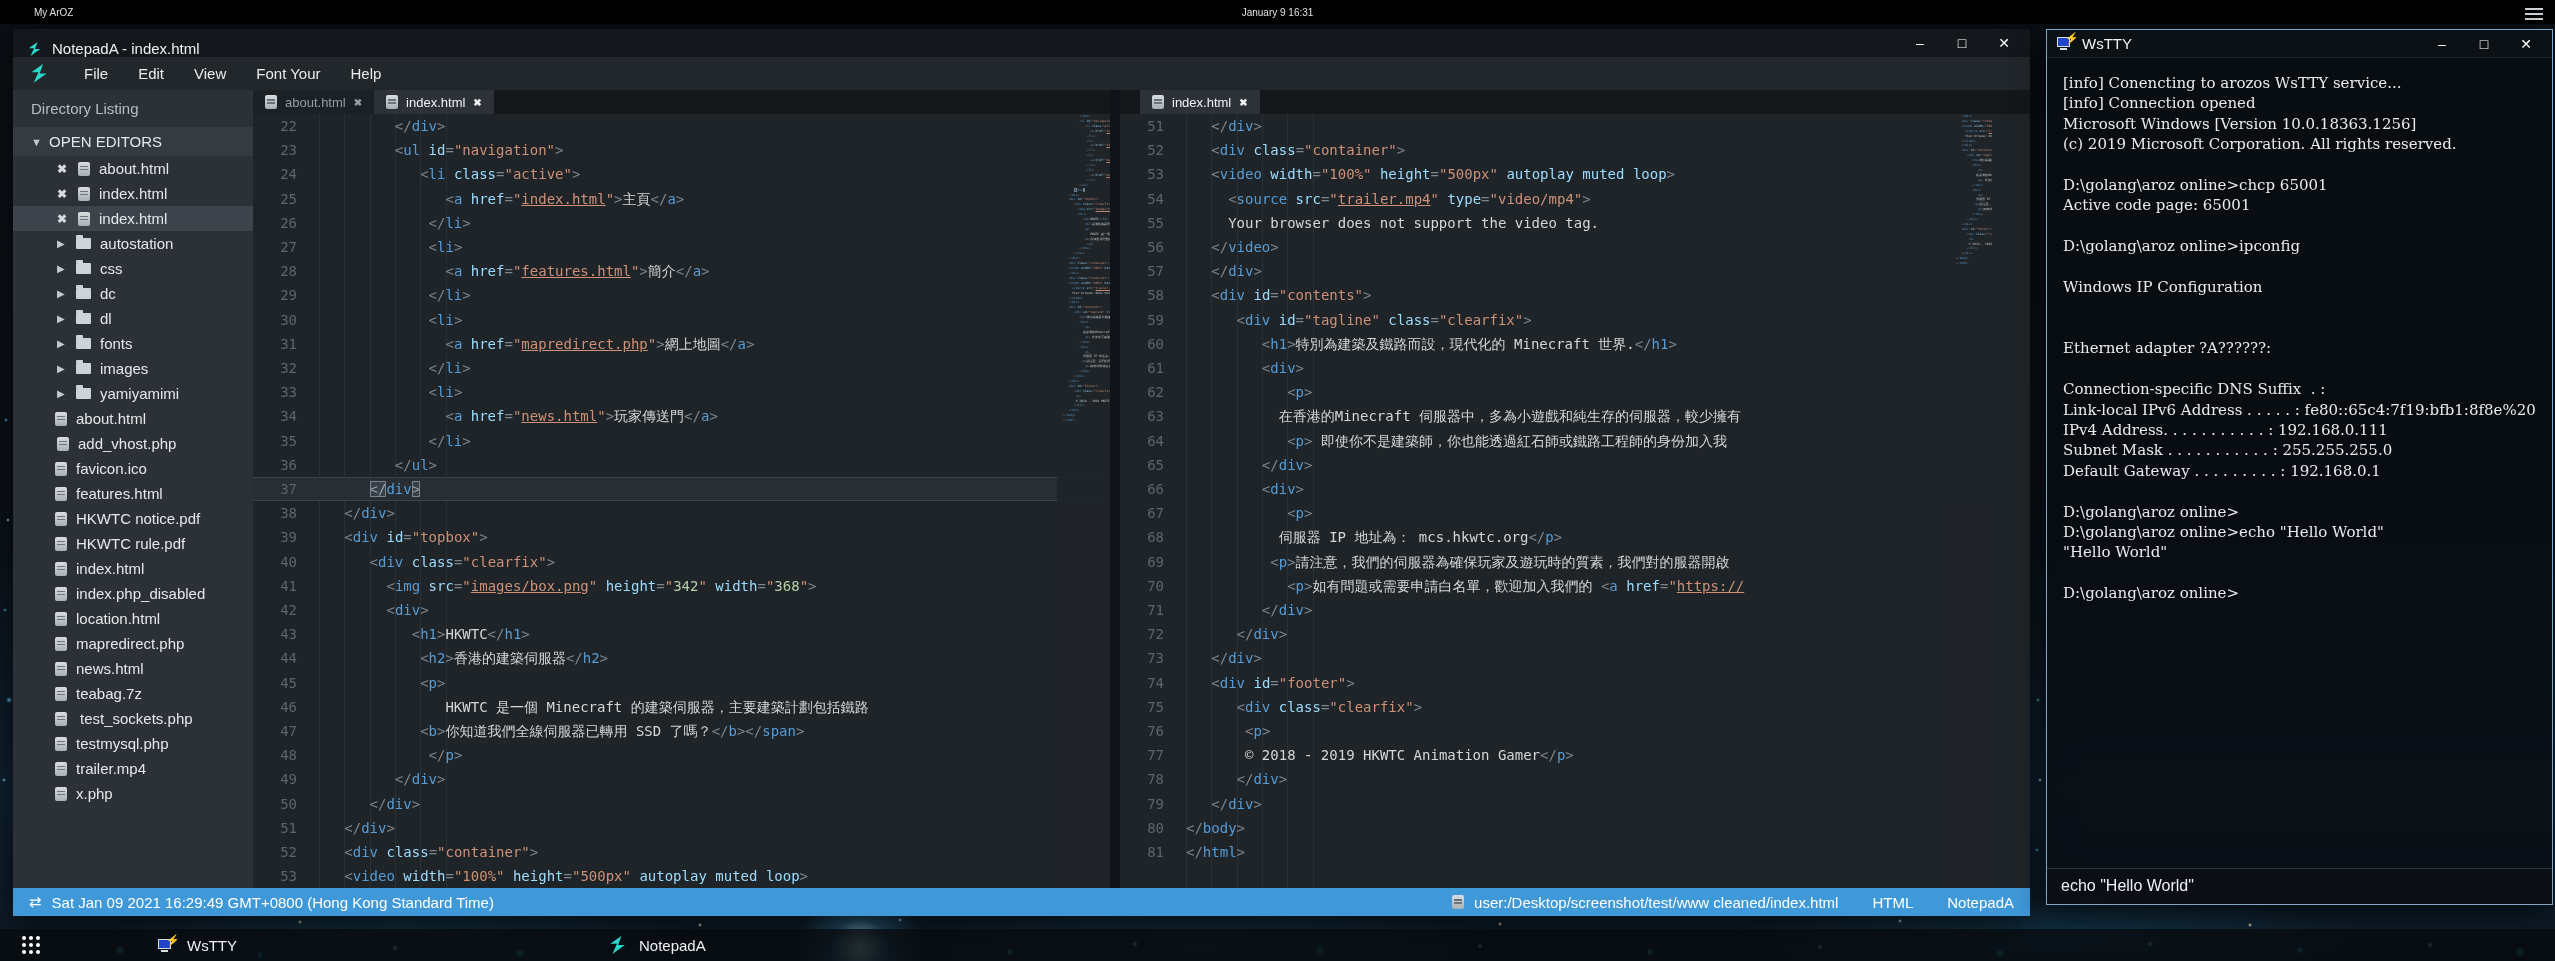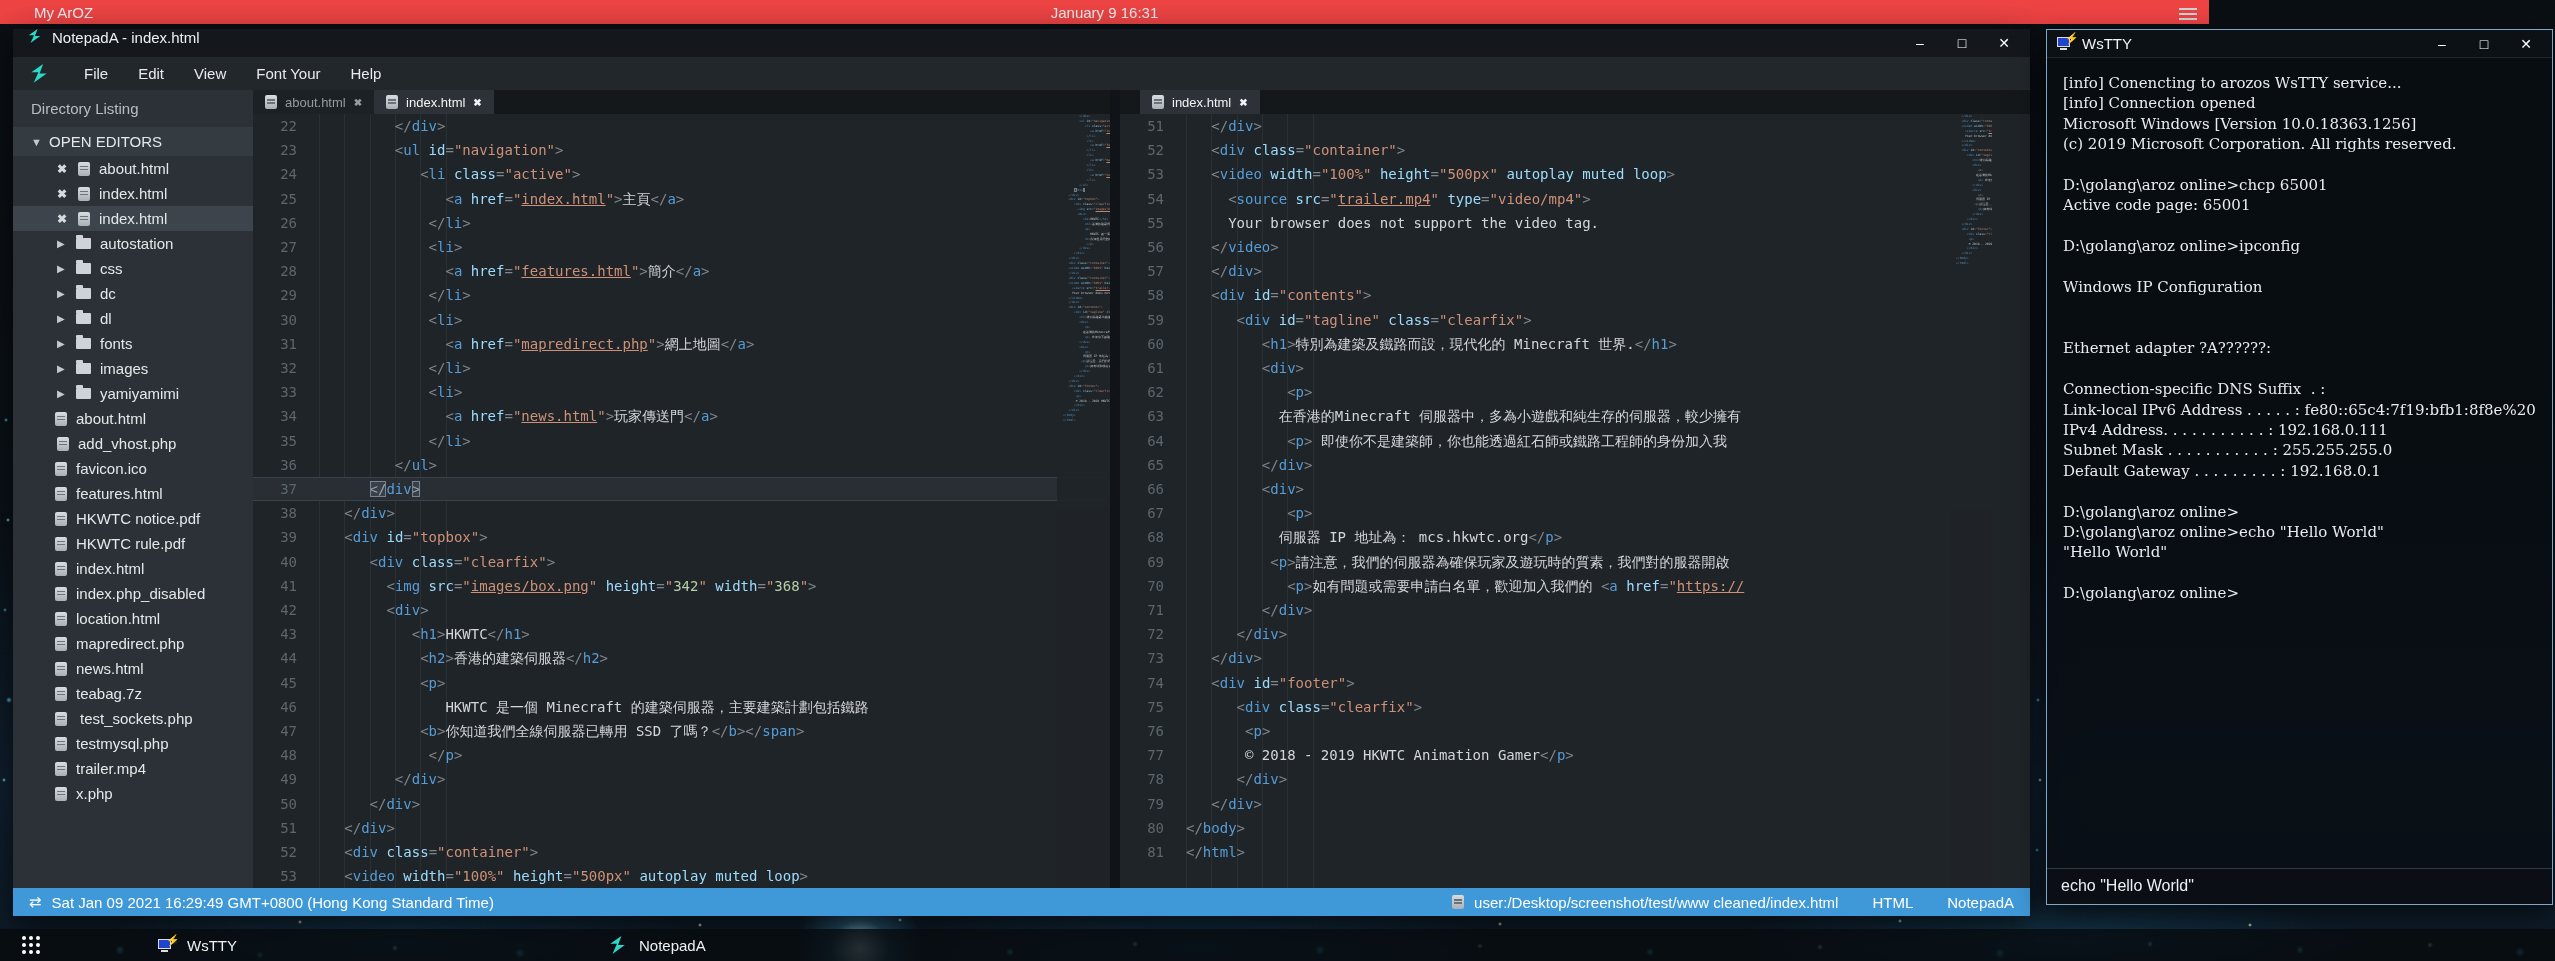--- a/index.html
+++ b/index.html
@@ -40,29 +40,29 @@
       radial-gradient(circle 2px at 1500px 924px, #ffd9a0, transparent),
       radial-gradient(circle 2px at 1900px 921px, #bfeeff, transparent),
       radial-gradient(circle 2px at 2250px 925px, #ffe7b8, transparent),
       radial-gradient(ellipse 300px 45px at 400px 940px, rgba(30,110,150,.30), transparent),
       radial-gradient(ellipse 300px 45px at 1200px 945px, rgba(30,110,150,.28), transparent),
       radial-gradient(ellipse 320px 45px at 2050px 940px, rgba(30,120,160,.30), transparent),
       linear-gradient(180deg, #0a0f14 0%, #0b1219 55%, #102030 82%, #0d1a26 100%);
   }
 
   
-  .topbar { position:absolute; left:0; top:0; width:2209px; height:24px; background:#ef4444; color:#e9edf0; font-size:15px; display:flex; align-items:center; }
+  .topbar { position:absolute; left:0; top:0; width:2555px; height:24px; background:#000000; color:#e9edf0; font-size:10px; display:flex; align-items:center; }
   .topbar .tleft { position:absolute; left:34px; }
   .topbar .tcenter { position:absolute; left:0; right:0; text-align:center; }
   .hamburger { position:absolute; right:12px; top:5px; width:18px; height:14px; }
   .hamburger i { display:block; height:2px; background:#cfd6da; margin:3px 0; }
 
   
   .np { position:absolute; left:13px; top:29px; width:2017px; height:887px; background:#15191d; box-shadow:0 10px 34px rgba(0,0,0,.65); }
-  .np-title { height:28px; background:#14181c; display:flex; align-items:flex-start; padding-left:14px; color:#eef1f3; font-size:15px; }
+  .np-title { height:28px; background:#14181c; display:flex; align-items:flex-end; padding-left:14px; color:#eef1f3; font-size:15px; }
   .np-title .logo { margin-right:10px; }
   .winbtns { position:absolute; right:18px; top:6px; display:flex; gap:26px; color:#fff; }
   .winbtns span { width:16px; text-align:center; font-size:14px; line-height:16px; cursor:default; }
   .np-menu { height:33px; background:#22272c; display:flex; align-items:center; gap:4px; padding-left:12px; color:#e8ebed; font-size:15px; }
   .np-menu .logo { margin:0 16px 0 4px; }
   .np-menu .mitem { padding:6px 15px;margin-top:32px; }
   .np-main { position:absolute; top:61px; left:0; right:0; bottom:28px; }
 
   
   .sidebar { position:absolute; left:0; top:0; width:240px; height:100%; background:#2b3136; color:#e4e8ea; font-size:15px; overflow:hidden; }

